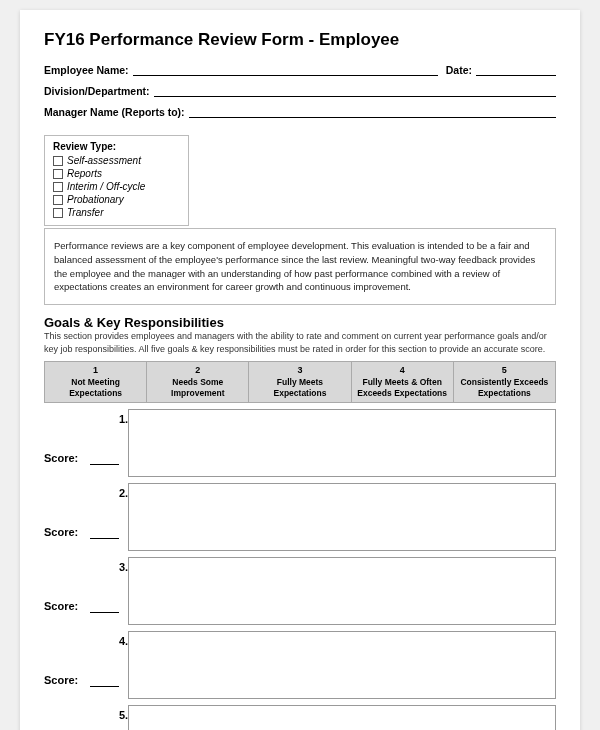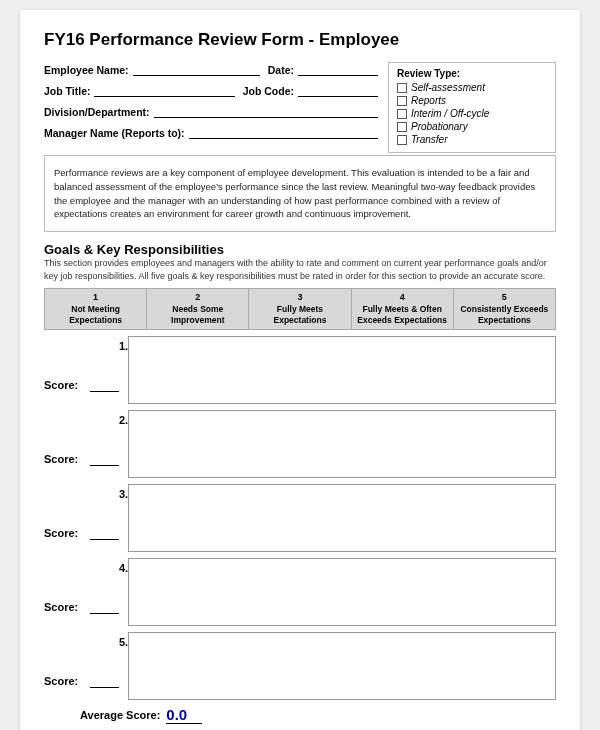--- a/index.html
+++ b/index.html
@@ -22,26 +22,27 @@
     .page-title {
       font-size: 17px;
       font-weight: bold;
       margin-bottom: 12px;
       color: #000;
     }
     .form-section {
       display: flex;
       gap: 10px;
       margin-bottom: 2px;
+      flex-direction: column;
     }
     .form-left {
       flex: 1;
     }
     .form-right {
-      width: 168px;
+      width: 145px;
       border: 1px solid #bbb;
       padding: 5px 8px;
       font-size: 10px;
     }
     .review-type-title {
       font-weight: bold;
       font-size: 10px;
       margin-bottom: 3px;
     }
     .checkbox-row {
@@ -170,26 +171,20 @@
   <div class="form-section">
     <div class="form-left">
 
       <div class="field-row">
         <span class="field-label">Employee Name:</span>
         <span class="field-line"></span>
         <span style="margin-left:8px;font-weight:bold;font-size:10.5px;text-align:center;">Date:</span>
         <span class="field-line-short"></span>
       </div>
 
-      <div class="field-row">
-        <span class="field-label">Job Title:</span>
-        <span class="field-line"></span>
-        <span style="margin-left:8px;font-weight:bold;font-size:10.5px;white-space:nowrap;">Job Code:</span>
-        <span class="field-line-short"></span>
-      </div>
 
       <div class="field-row">
         <span class="field-label">Division/Department:</span>
         <span class="field-line"></span>
       </div>
 
       <div class="field-row">
         <span class="field-label">Manager Name (Reports to):</span>
         <span class="field-line"></span>
       </div>

